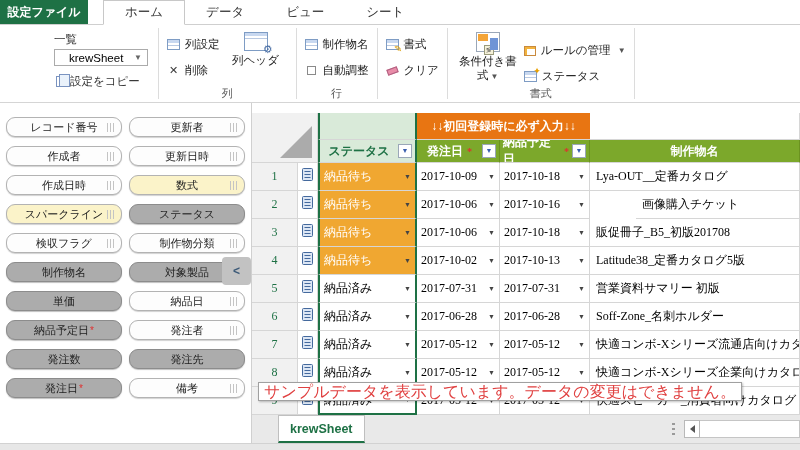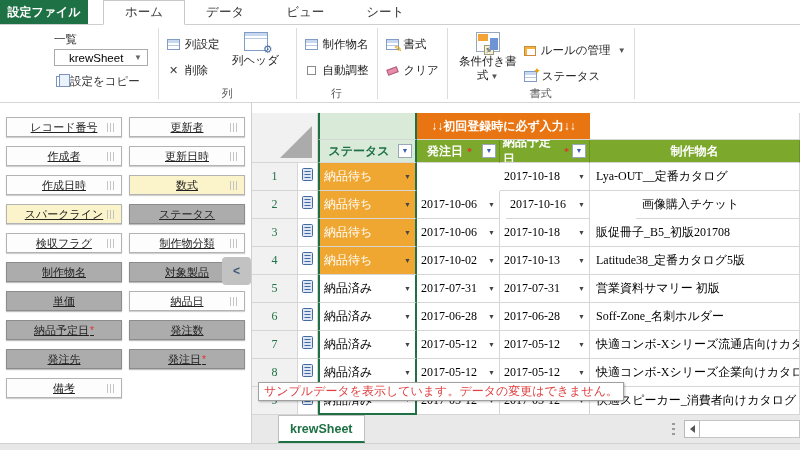--- a/index.html
+++ b/index.html
@@ -51,23 +51,23 @@
   .cf-badge { position:absolute; left:7px; bottom:-4px; background:#f4f0d8; border:1px solid #9a9a7a; font-size:7px; line-height:8px; padding:0 1px; color:#444; }
   .rule-icon { width:12px; height:10px; border:1px solid #c98a3d; background:#fff; box-shadow:inset 2px 2px 0 #f2b33d; flex:none; }
   .star-badge { position:absolute; right:-5px; top:-6px; color:#e8a000; font-size:9px; }
   .rel { position:relative; }
 
   
   .main { display:flex; height:340px; position:relative; }
 
   .sidebar { width:252px; border-right:1px solid #d0d0d0; background:#fff; padding:14px 6px 0 6px; }
   .fields { display:grid; grid-template-columns:1fr 1fr; column-gap:7px; row-gap:9px; }
-  .field-btn { position:relative; height:20px; border:1px solid #b3b3b3; border-radius:0; background:#fdfdfd;
+  .field-btn { position:relative; height:20px; border:1px solid #b3b3b3; border-radius:9px; background:#fdfdfd;
       font-size:11px; color:#222; display:flex; align-items:center; justify-content:center;
-      box-shadow:0 1px 1px rgba(0,0,0,.18); cursor:pointer;text-decoration:underline; }
+      box-shadow:0 1px 1px rgba(0,0,0,.18); cursor:pointer; }
   .field-btn.yellow { background:#fbf3c9; }
   .field-btn.gray { background:#acacac; border-color:#8c8c8c; box-shadow:0 1px 1px rgba(0,0,0,.25); }
   .field-grip { position:absolute; right:7px; top:5px; width:7px; height:9px;
       background:repeating-linear-gradient(90deg,#c4c4c4 0 1px,transparent 1px 3px); }
   .req-mark { color:#e03030; font-size:10px; margin-left:1px; }
   .collapse-btn { position:absolute; left:222px; top:154px; width:29px; height:28px; background:#c2c2c2;
       border-radius:4px; display:flex; align-items:center; justify-content:center; color:#3c5a78;
       font-size:12px; font-weight:bold; cursor:pointer; z-index:4; }
 
   
@@ -90,21 +90,21 @@
   .rownum { background:#f1f1f1; color:var(--c-excel-green); justify-content:center; }
   .iconcell { justify-content:center; cursor:pointer; }
   .sel { border-left:2px solid var(--c-sel-green); border-right:2px solid var(--c-sel-green); }
   .sel-last { border-bottom:2px solid var(--c-sel-green); }
   .pending { background:var(--c-amber); color:#fff; }
   .dcell { justify-content:space-between; padding:0 4px; }
   .cell-dd { font-size:7px; color:#444; flex:none; cursor:pointer; }
   .namecell { padding:0 6px; white-space:nowrap; }
 
   .tooltip { position:absolute; left:6px; top:279px; height:19px; background:#fff; border:1px solid #a0a0a0;
-      color:var(--c-tooltip-red); font-size:12px; line-height:17px; padding:0 5px; white-space:nowrap;
+      color:var(--c-tooltip-red); font-size:16px; line-height:17px; padding:0 5px; white-space:nowrap;
       box-shadow:1px 1px 2px rgba(0,0,0,.25); z-index:5; }
 
   
   .tabbar { height:28px; background:#e9e9e9; display:flex; align-items:stretch; border-top:none; }
   .sheet-tab { margin-left:26px; padding:0 11px; background:#fff; border:1px solid #bfbfbf;
       border-bottom:2px solid var(--c-excel-green); color:var(--c-excel-green); font-weight:bold; font-size:12.5px;
       display:flex; align-items:center; cursor:pointer; }
   .tab-right { margin-left:auto; display:flex; align-items:center; }
   .dots-grip { width:3px; height:13px; background:repeating-linear-gradient(#9a9a9a 0 2px,transparent 2px 5px); margin-right:9px; cursor:pointer; }
   .scroll-left-btn { width:16px; height:18px; background:#fff; border:1px solid #b9b9b9; display:flex; align-items:center; justify-content:center; cursor:pointer; }
@@ -271,20 +271,24 @@
             <span>単価</span>
           </div>
           <div class="field-btn ">
             <span>納品日</span>
             <span class="field-grip"></span>
           </div>
           <div class="field-btn gray">
             <span>納品予定日</span>
             <span class="req-mark">*</span>
           </div>
+          <div class="field-btn ">
+            <span>発注者</span>
+            <span class="field-grip"></span>
+          </div>
           <div class="field-btn gray">
             <span>発注数</span>
           </div>
           <div class="field-btn gray">
             <span>発注先</span>
           </div>
           <div class="field-btn gray">
             <span>発注日</span>
             <span class="req-mark">*</span>
           </div>
@@ -325,20 +329,24 @@
                 <rect x="0.5" y="0.5" width="10" height="12" rx="1" fill="#DCE6F4" stroke="#44699D"></rect>
                 <line x1="2.5" y1="3.5" x2="8.5" y2="3.5" stroke="#44699D"></line>
                 <line x1="2.5" y1="6.5" x2="8.5" y2="6.5" stroke="#44699D"></line>
                 <line x1="2.5" y1="9.5" x2="8.5" y2="9.5" stroke="#44699D"></line>
               </svg></span>
           </div>
           <div class="cell dcell sel pending" style="grid-area: 3 / 3 / 4 / 4;">
             <span>納品待ち</span>
             <span class="cell-dd">▼</span>
           </div>
+          <div class="cell dcell" style="grid-area: 3 / 4 / 4 / 5;">
+            <span>2017-10-09</span>
+            <span class="cell-dd">▼</span>
+          </div>
           <div class="cell dcell" style="grid-area: 3 / 5 / 4 / 6;">
             <span>2017-10-18</span>
             <span class="cell-dd">▼</span>
           </div>
           <div class="cell namecell" style="grid-area: 3 / 6 / 4 / 7;">Lya-OUT__定番カタログ</div>
           <div class="cell rownum" style="grid-area: 4 / 1 / 5 / 2;">2</div>
           <div class="cell iconcell" style="grid-area: 4 / 2 / 5 / 3;">
             <span><svg width="11" height="13" viewBox="0 0 11 13">
                 <rect x="0.5" y="0.5" width="10" height="12" rx="1" fill="#DCE6F4" stroke="#44699D"></rect>
                 <line x1="2.5" y1="3.5" x2="8.5" y2="3.5" stroke="#44699D"></line>
@@ -347,21 +355,21 @@
               </svg></span>
           </div>
           <div class="cell dcell sel pending" style="grid-area: 4 / 3 / 5 / 4;">
             <span>納品待ち</span>
             <span class="cell-dd">▼</span>
           </div>
           <div class="cell dcell" style="grid-area: 4 / 4 / 5 / 5;">
             <span>2017-10-06</span>
             <span class="cell-dd">▼</span>
           </div>
-          <div class="cell dcell" style="grid-area: 4 / 5 / 5 / 6; margin-left: 6px;">
+          <div class="cell dcell" style="grid-area: 4 / 5 / 5 / 6;">
             <span>2017-10-16</span>
             <span class="cell-dd">▼</span>
           </div>
           <div class="cell namecell" style="grid-area: 4 / 6 / 5 / 7; margin-left: 46px;">画像購入チケット</div>
           <div class="cell rownum" style="grid-area: 5 / 1 / 6 / 2;">3</div>
           <div class="cell iconcell" style="grid-area: 5 / 2 / 6 / 3;">
             <span><svg width="11" height="13" viewBox="0 0 11 13">
                 <rect x="0.5" y="0.5" width="10" height="12" rx="1" fill="#DCE6F4" stroke="#44699D"></rect>
                 <line x1="2.5" y1="3.5" x2="8.5" y2="3.5" stroke="#44699D"></line>
                 <line x1="2.5" y1="6.5" x2="8.5" y2="6.5" stroke="#44699D"></line>

